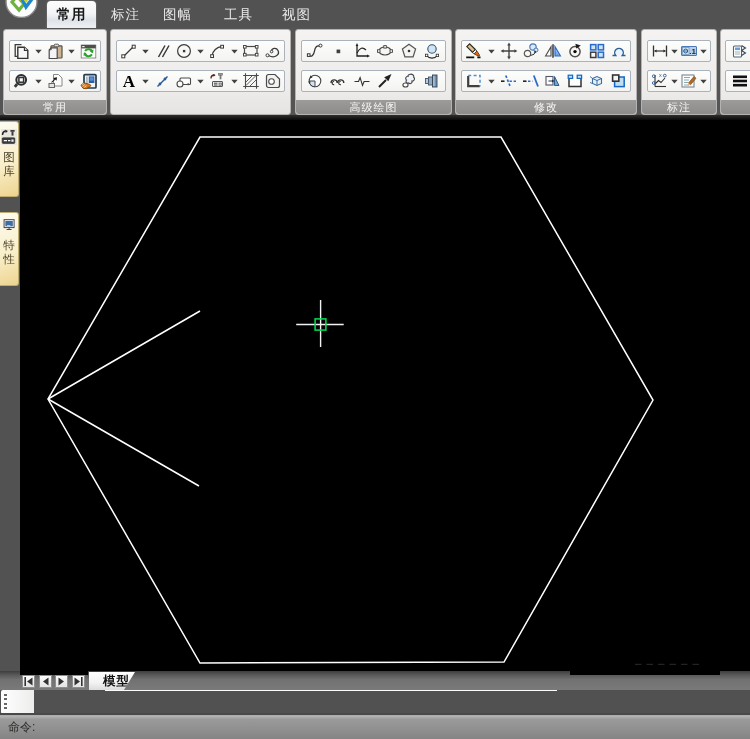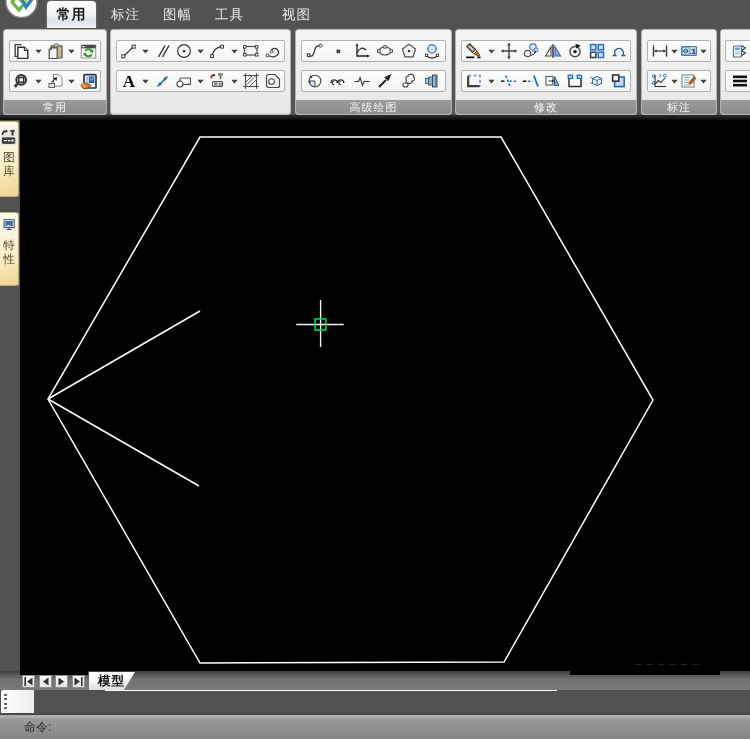--- a/index.html
+++ b/index.html
@@ -22,40 +22,40 @@
 
 .canvas{position:absolute;left:20px;top:120px;width:730px;height:552px;background:#000}
 
 .lstrip{position:absolute;left:0;top:120px;width:20px;height:552px;background:#535252}
 .ltab{position:absolute;left:0;width:19px;background:linear-gradient(160deg,#fdfbf2 0%,#f9efc9 55%,#f0da9c 90%,#ecd28c 100%);border:1px solid #bfae72;border-left:none;border-radius:0 3px 3px 0;display:flex;flex-direction:column;align-items:center}
 .ltab .vt{font-size:11.5px;color:#4c432c;margin-top:5px;text-align:center;line-height:14px;flex:none}
 
 .navrow{position:absolute;left:0;top:671px;width:750px;height:19px;background:linear-gradient(180deg,#3e3e3e 0%,#585858 20%,#717171 45%,#7a7a7a 100%)}
 .notch{position:absolute;background:#000;top:671px;height:4px}
 .nbtn{position:absolute;top:675px;width:13px;height:13px;background:linear-gradient(180deg,#fbfbfb,#e4e4e4);border:1px solid #8e8e8e;display:flex;align-items:center;justify-content:center}
-.mtab{position:absolute;left:89px;top:672px;width:46px;height:18px;background:linear-gradient(180deg,#ffffff 0%,#f2f2f2 60%,#dcdcdc 100%);clip-path:polygon(0 0,100% 0,76% 100%,0 100%);color:#111;font-size:12.5px;font-weight:bold;text-align:left;line-height:18px;padding-left:9px;letter-spacing:1px}
+.mtab{position:absolute;left:89px;top:672px;width:46px;height:18px;background:linear-gradient(180deg,#ffffff 0%,#f2f2f2 60%,#dcdcdc 100%);clip-path:polygon(0 0,100% 0,76% 100%,0 100%);color:#111;font-size:12.5px;font-weight:bold;text-align:center;line-height:18px;padding-left:9px;letter-spacing:1px}
 .histbar{position:absolute;left:0;top:690px;width:750px;height:24px;background:#525151}
 .grip{position:absolute;left:1px;top:690px;width:33px;height:24px;background:linear-gradient(90deg,#ffffff,#ededec);border-radius:2px 0 0 2px}
-.cmdbar{position:absolute;left:0;top:713px;width:750px;height:26px;background:linear-gradient(180deg,#494949 0%,#494949 6%,#b8b8b8 10%,#9a9a9a 25%,#8f8f8f 65%,#848484 100%);color:#2e2c2a;font-size:12px;line-height:28px;padding-left:24px}
+.cmdbar{position:absolute;left:0;top:713px;width:750px;height:26px;background:linear-gradient(180deg,#494949 0%,#494949 6%,#b8b8b8 10%,#9a9a9a 25%,#8f8f8f 65%,#848484 100%);color:#2e2c2a;font-size:12px;line-height:28px;padding-left:8px}
 </style></head>
 <body>
 <div id="app">
 <div class="titlebar">
 <svg class="abs" style="left:4px;top:-14px" width="36" height="32" viewBox="0 0 36 32">
 <circle cx="17.5" cy="16" r="15.5" fill="#fdfdfd"></circle>
 <circle cx="17.5" cy="16" r="15.5" fill="none" stroke="#8a8a8a" stroke-width="1.4"></circle>
 <path d="M8 16 L13 10 L20 18 L15 24 Z" fill="none" stroke="#6cb33f" stroke-width="3.2"></path>
 <path d="M17 10 L23 8 L28 13 L22 21 Z" fill="none" stroke="#1c86d1" stroke-width="3.4"></path>
 <path d="M13 10 L17 14" stroke="#d89b2a" stroke-width="3"></path>
 <path d="M20 12 l3 4" stroke="#bcd632" stroke-width="3"></path>
 </svg>
 <div class="tabactive">常用</div>
 <div class="tab" style="left:111px">标注</div>
 <div class="tab" style="left:163px">图幅</div>
-<div class="tab" style="left:215px">工具</div>
+<div class="tab" style="left:224px">工具</div>
 <div class="tab" style="left:282px">视图</div>
 </div>
 <div class="ribbon" id="ribbon">
 
 <div class="panel" style="left:3px;width:104px">
 <div class="rw r1">
 <span class="i">
             <svg width="17" height="17" viewBox="0 0 17 17">
               <path d="M8.5 1.6H2.2v11.8h2" fill="none" stroke="#3a3a3a" stroke-width="1.3"></path>
               <path d="M4.8 4.2h6.6l3.4 3.2v8H4.8z" fill="#f7f7f7" stroke="#333" stroke-width="1.4"></path>

